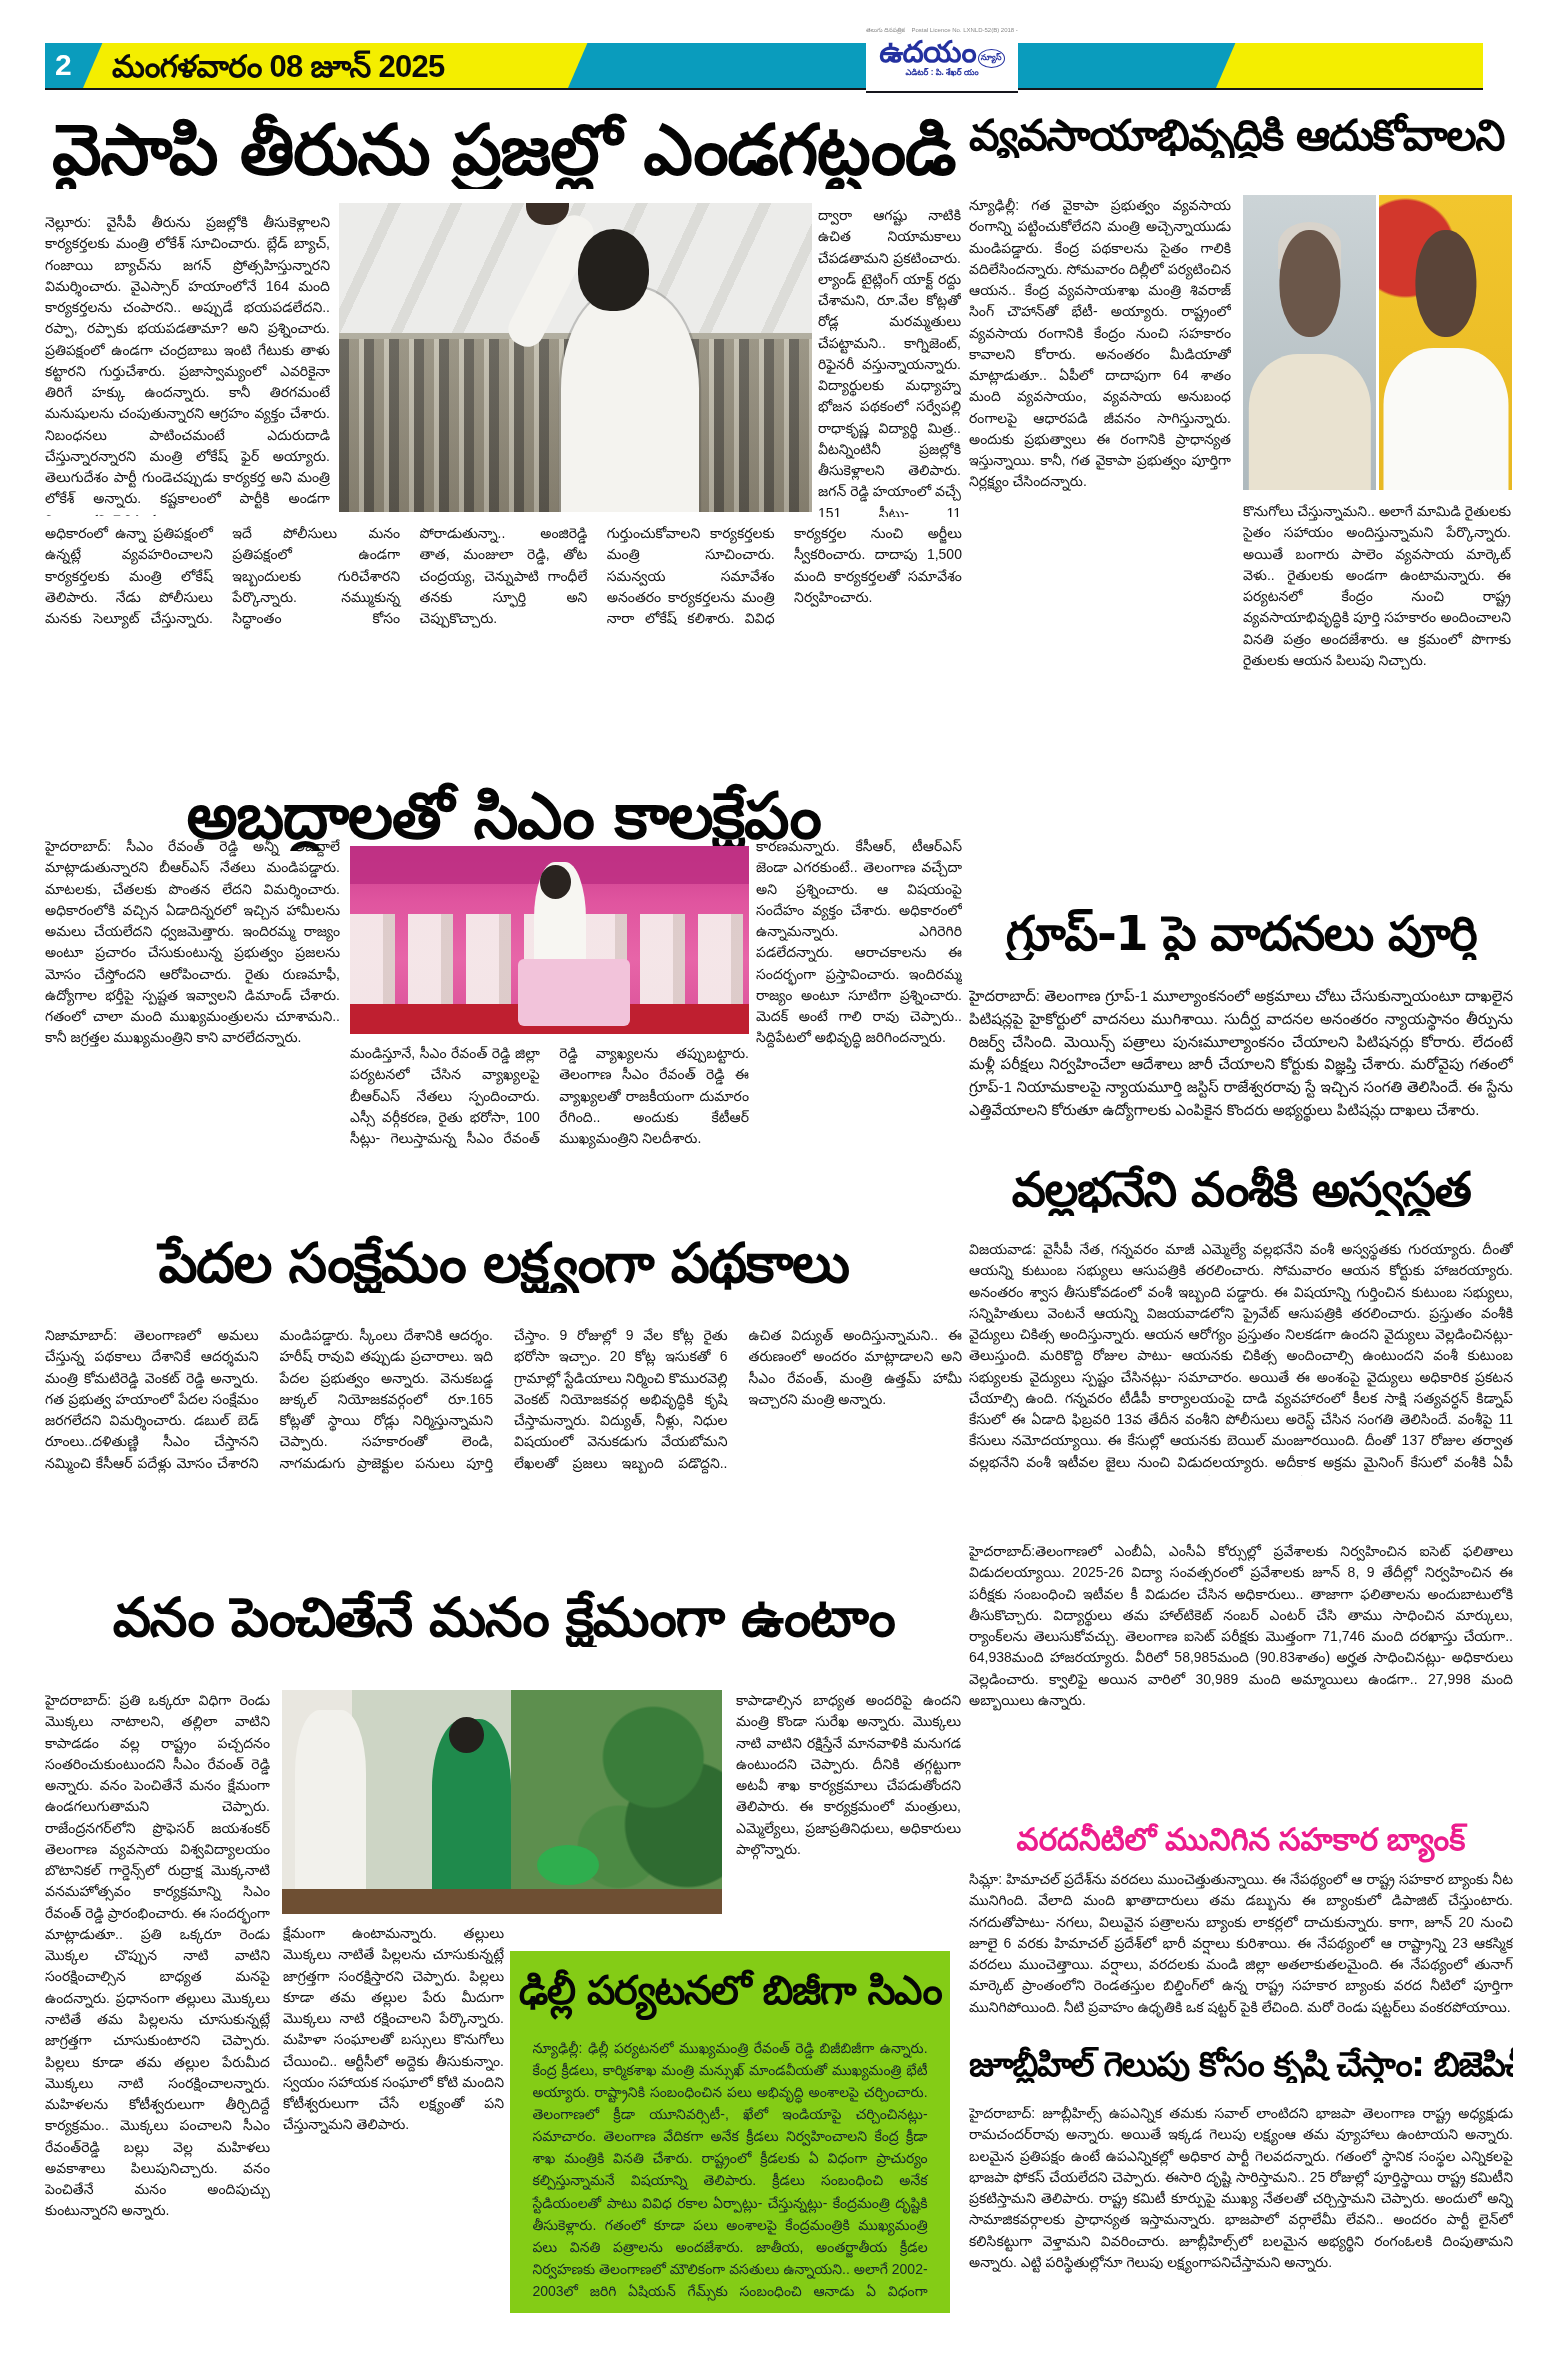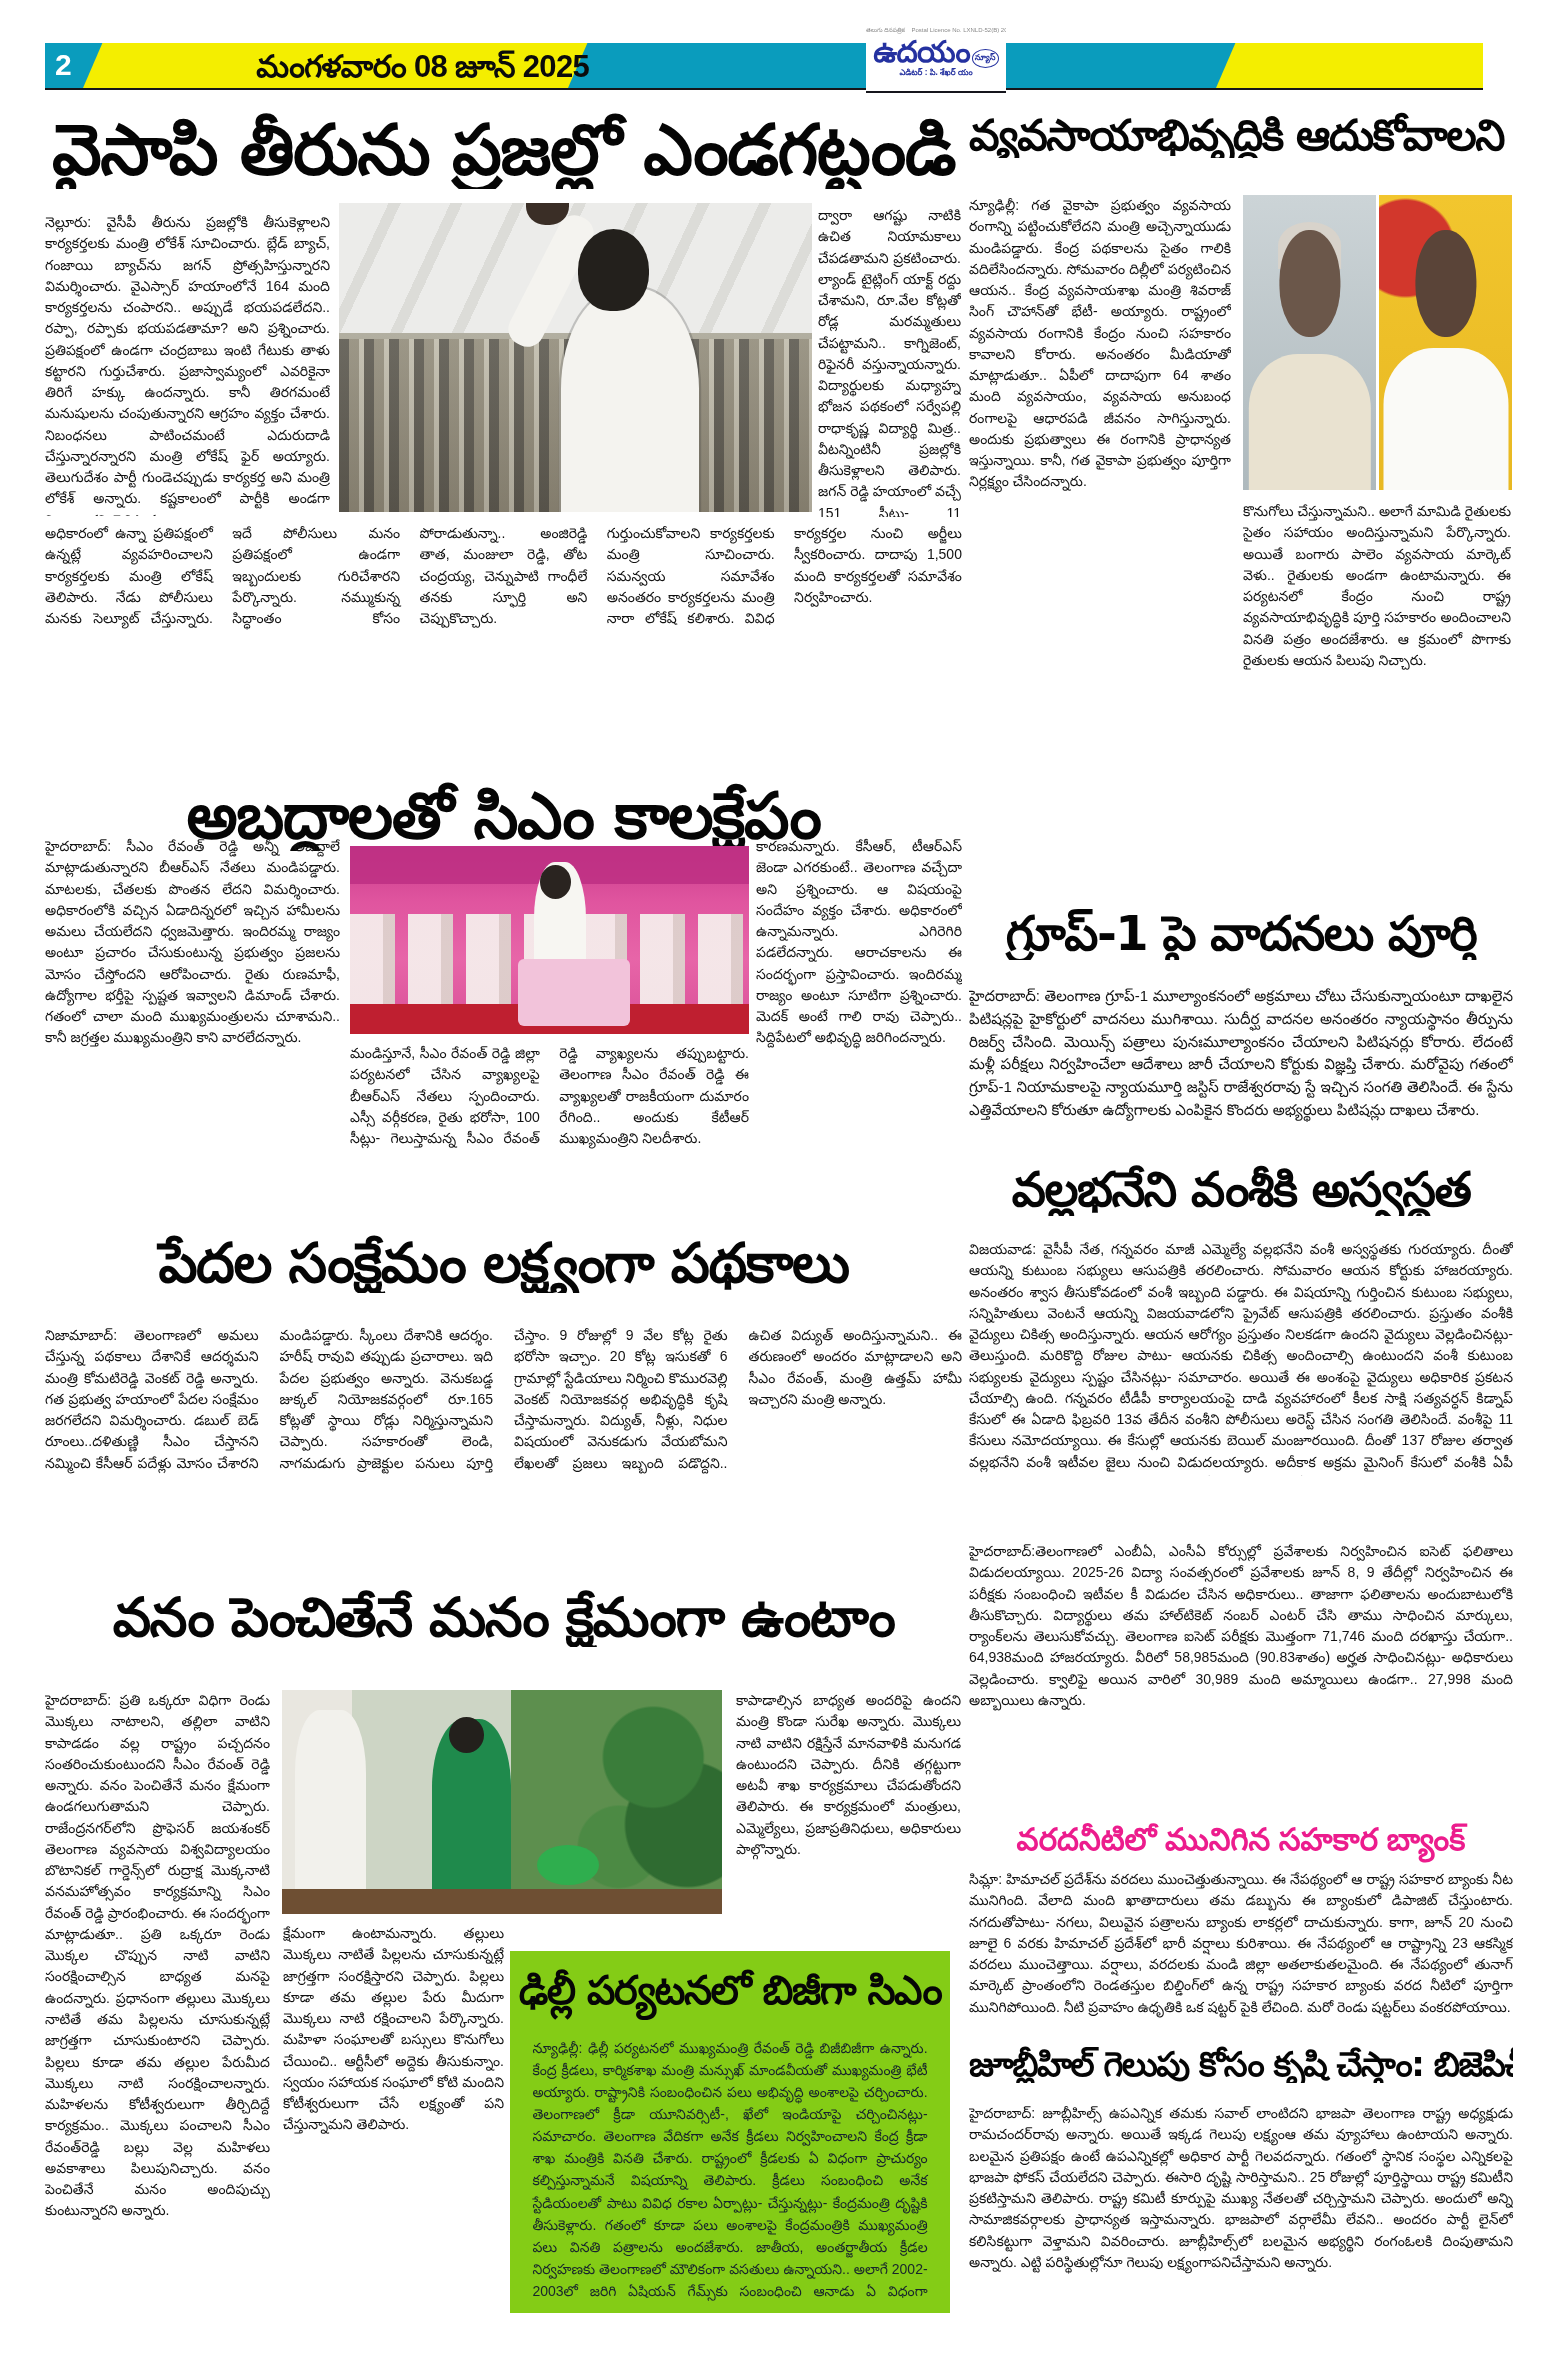--- a/index.html
+++ b/index.html
@@ -4,23 +4,23 @@
 <style>
   html,body{margin:0;padding:0;background:#888;}
   #page{position:relative;width:1561px;height:2354px;background:#ffffff;margin:0 auto;
         font-family:"Liberation Sans",sans-serif;color:#101010;overflow:hidden;}
   
   .seg{position:absolute;top:43px;height:45px;}
   .seg.cyan{background:#0a9cbd;}
   .seg.yellow{background:#f4ee00;}
   .band-underline{position:absolute;top:88px;left:45px;width:1438px;height:1.5px;background:#16161a;}
   .pagenum{position:absolute;top:48px;left:55px;color:#fff;font-size:30px;font-weight:900;}
-  .dateline{position:absolute;top:49px;left:112px;width:477px;text-align:right;
+  .dateline{position:absolute;top:49px;left:112px;width:477px;text-align:left;
             font-size:31px;font-weight:900;color:#0b0b0b;letter-spacing:-0.7px;}
-  .logo-box{position:absolute;top:27px;left:866px;width:140px;height:64px;background:#fff;
+  .logo-box{position:absolute;top:27px;left:866px;width:152px;height:64px;background:#fff;
             z-index:3;text-align:center;border-bottom:2.2px solid #15151c;}
   .logo-tiny{font-size:6px;color:#8a8a8a;line-height:7.5px;white-space:nowrap;overflow:hidden;}
   .logo-main{font-size:30px;font-weight:900;color:#2431a0;line-height:33px;letter-spacing:-0.7px;
              font-family:"DejaVu Sans","Liberation Sans",sans-serif;}
   .logo-badge{display:inline-block;font-size:8.2px;font-weight:bold;color:#2431a0;border:1.5px solid #2431a0;
               border-radius:50%;padding:3px 2.2px;vertical-align:middle;margin-left:1.5px;background:#fff;}
   .logo-editor{font-size:8.2px;font-weight:bold;color:#2431a0;line-height:9.7px;}
   
   .hl{position:absolute;font-family:"DejaVu Sans","Liberation Sans",sans-serif;font-weight:900;
       color:#050505;text-align:center;white-space:nowrap;overflow:hidden;line-height:1.08;letter-spacing:-1.5px;}

